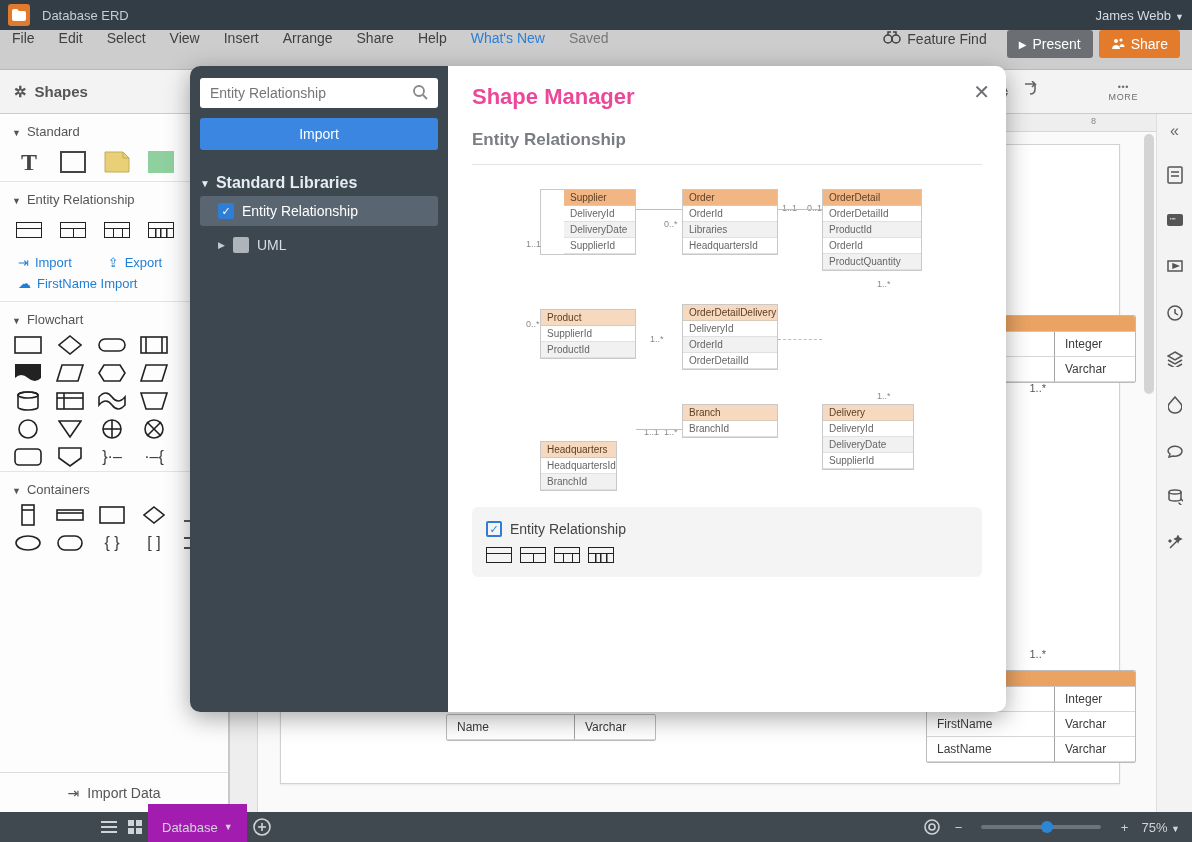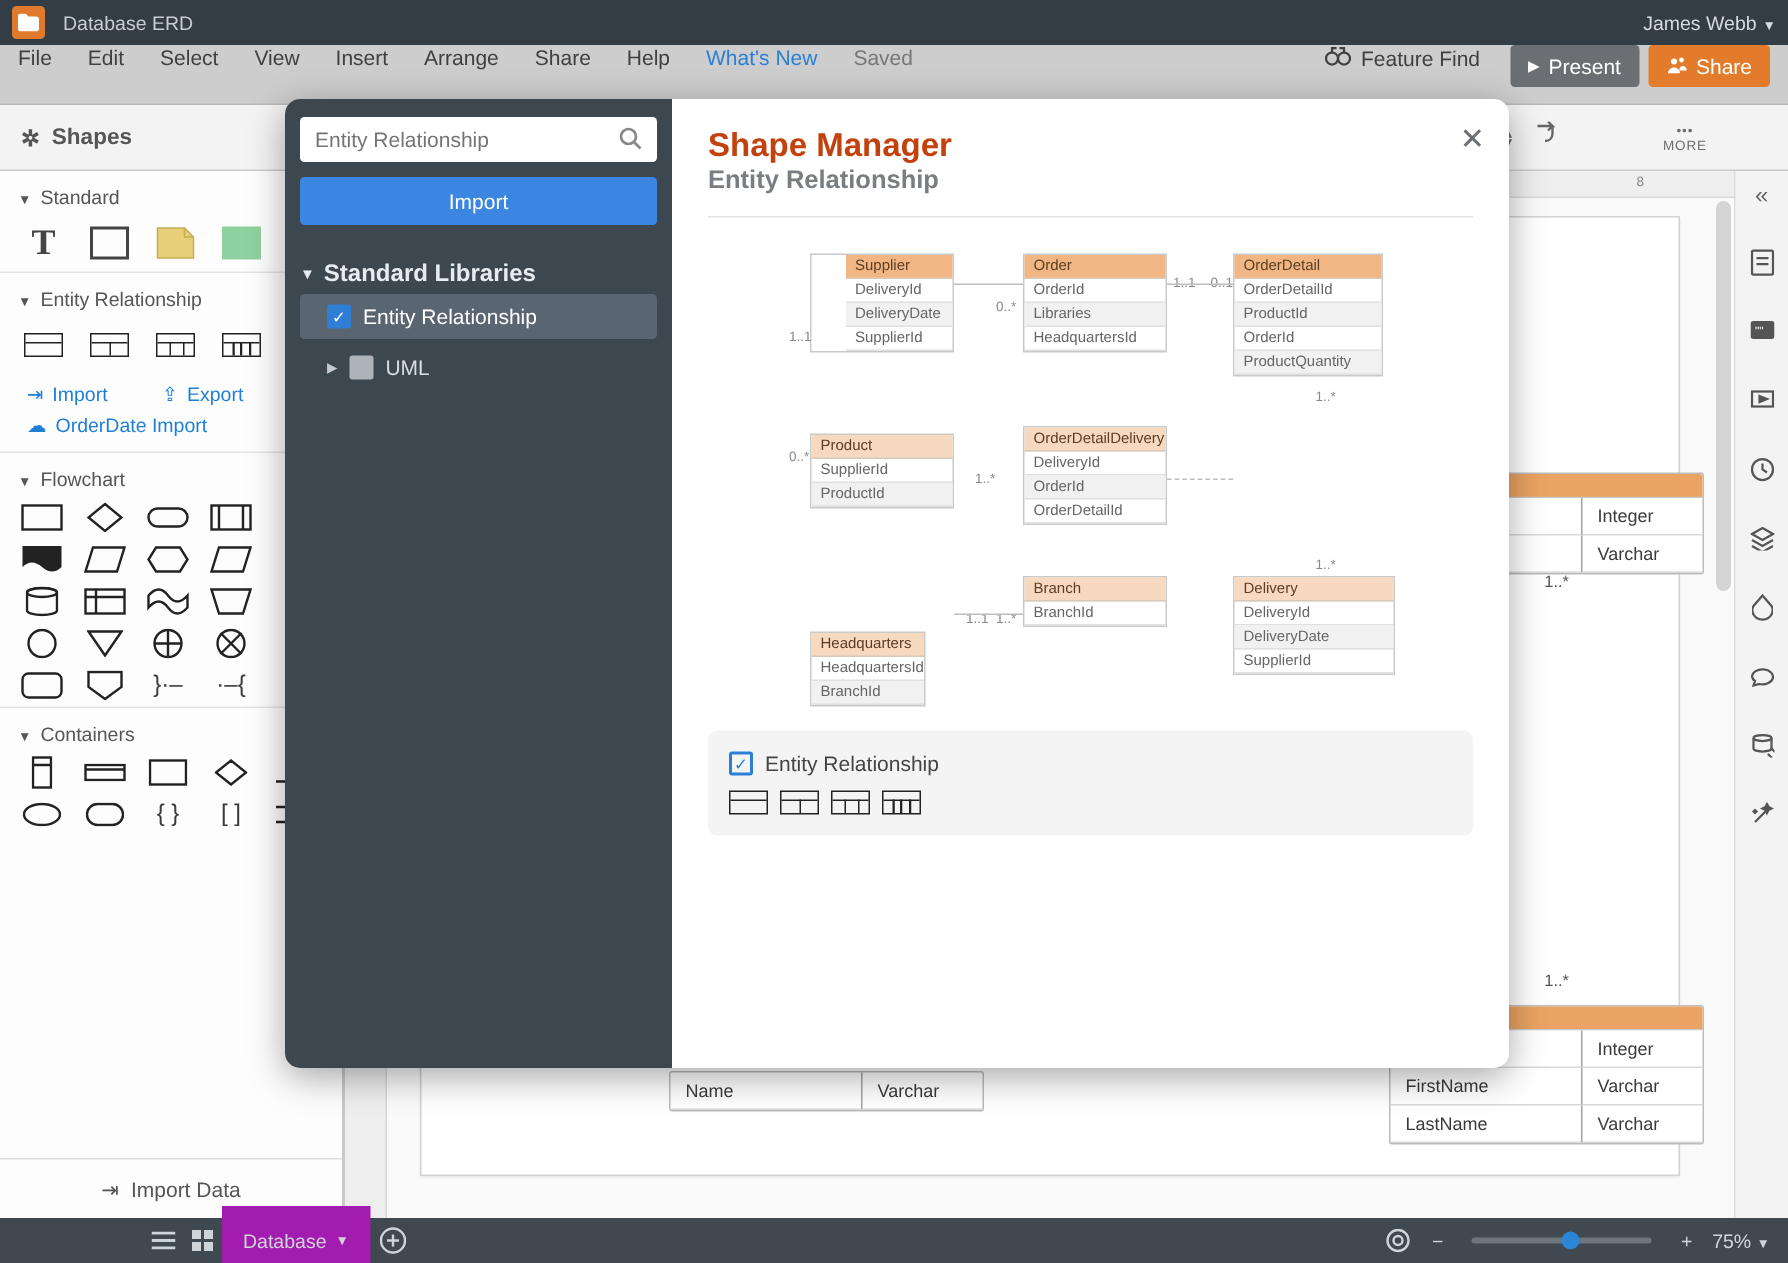--- a/index.html
+++ b/index.html
@@ -80,21 +80,21 @@
   .modal .mside{width:258px;background:#3d4750;color:#d7dde3;display:flex;flex-direction:column;padding:12px 10px;}
   .modal .search{height:30px;background:#fff;border-radius:3px;display:flex;align-items:center;padding:0 10px;color:#777;font-size:14px;}
   .modal .search .sinp{flex:1;border:none;outline:none;font-size:14px;color:#555;}
   .modal .importbtn{height:32px;margin-top:10px;background:#3a86e0;color:#fff;border-radius:3px;display:flex;align-items:center;justify-content:center;font-size:14px;}
   .modal .tree-hd{margin-top:24px;font-size:16px;font-weight:600;color:#e7ecf1;display:flex;align-items:center;gap:6px;}
   .modal .tree-item{height:30px;display:flex;align-items:center;padding-left:18px;font-size:14px;border-radius:3px;margin-top:4px;gap:8px;}
   .modal .tree-item.sel{background:#596570;color:#fff;}
   .modal .tree-item .cb{width:16px;height:16px;border-radius:2px;background:#2f7ed6;display:flex;align-items:center;justify-content:center;color:#fff;font-size:11px;}
   .modal .tree-item .cb.empty{background:#aeb4b9;}
   .modal .mmain{flex:1;padding:18px 24px 18px 24px;overflow:hidden;position:relative;}
-  .modal .mmain h1{font-size:22px;font-weight:700;color:#c2410c;margin-bottom:0;}
+  .modal .mmain h1{font-size:22px;font-weight:700;color:#ec4899;margin-bottom:20px;}
   .modal .mmain h2{font-size:17px;font-weight:700;color:#7a7e82;}
   .modal .close{position:absolute;top:14px;right:16px;font-size:20px;color:#6b6f73;cursor:pointer;}
   .modal .divider{height:1px;background:#e3e3e3;margin:14px 0;}
   .modal .desc{font-size:14.5px;color:#5a5d60;line-height:1.55;}
 
   .preview{position:relative;height:320px;margin-top:14px;}
   .mini{position:absolute;background:#fff;border:1px solid #c9c9c9;font-size:10px;}
   .mini .mhd{background:#f1b684;padding:2px 6px;color:#5a3f24;border-bottom:1px solid #d8cabb;}
   .mini .mhd.lt{background:#f6d9bf;}
   .mini .mr{padding:2px 6px;border-bottom:1px solid #e0e0e0;color:#666;}
@@ -234,21 +234,21 @@
         <span>⇥</span>
         <span>Import</span>
       </div>
     <div class="lnk">
         <span>⇪</span>
         <span>Export</span>
       </div>
   </div>
   <div class="sf-row">
       <span>☁</span>
-      <span>OrderDate Import</span>
+      <span>FirstName Import</span>
     </div>
 
   <div class="sb-section"><span class="tri">▼</span><span>Flowchart</span></div>
   <div class="fc-row">
     <div class="fc">
         <svg width="28" height="18">
           <rect x="1" y="1" width="26" height="16" fill="none" stroke="#222" stroke-width="1.6"></rect>
         </svg>
       </div>
     <div class="fc">
@@ -591,21 +591,21 @@
         <div class="mhd lt">Headquarters</div>
         <div class="mr">HeadquartersId</div>
         <div class="mr alt">BranchId</div>
       </div>
 
       <div class="mini" style="left:210px;top:225px;width:96px;">
         <div class="mhd lt">Branch</div>
         <div class="mr">BranchId</div>
       </div>
 
-      <div class="mini" style="left:350px;top:225px;width:108px;">
+      <div class="mini" style="left:350px;top:225px;width:92px;">
         <div class="mhd lt">Delivery</div>
         <div class="mr">DeliveryId</div>
         <div class="mr alt">DeliveryDate</div>
         <div class="mr">SupplierId</div>
       </div>
 
       <div class="card-sm" style="left:54px;top:60px;">1..1</div>
       <div class="card-sm" style="left:192px;top:40px;">0..*</div>
       <div class="card-sm" style="left:310px;top:24px;">1..1</div>
       <div class="card-sm" style="left:335px;top:24px;">0..1</div>

